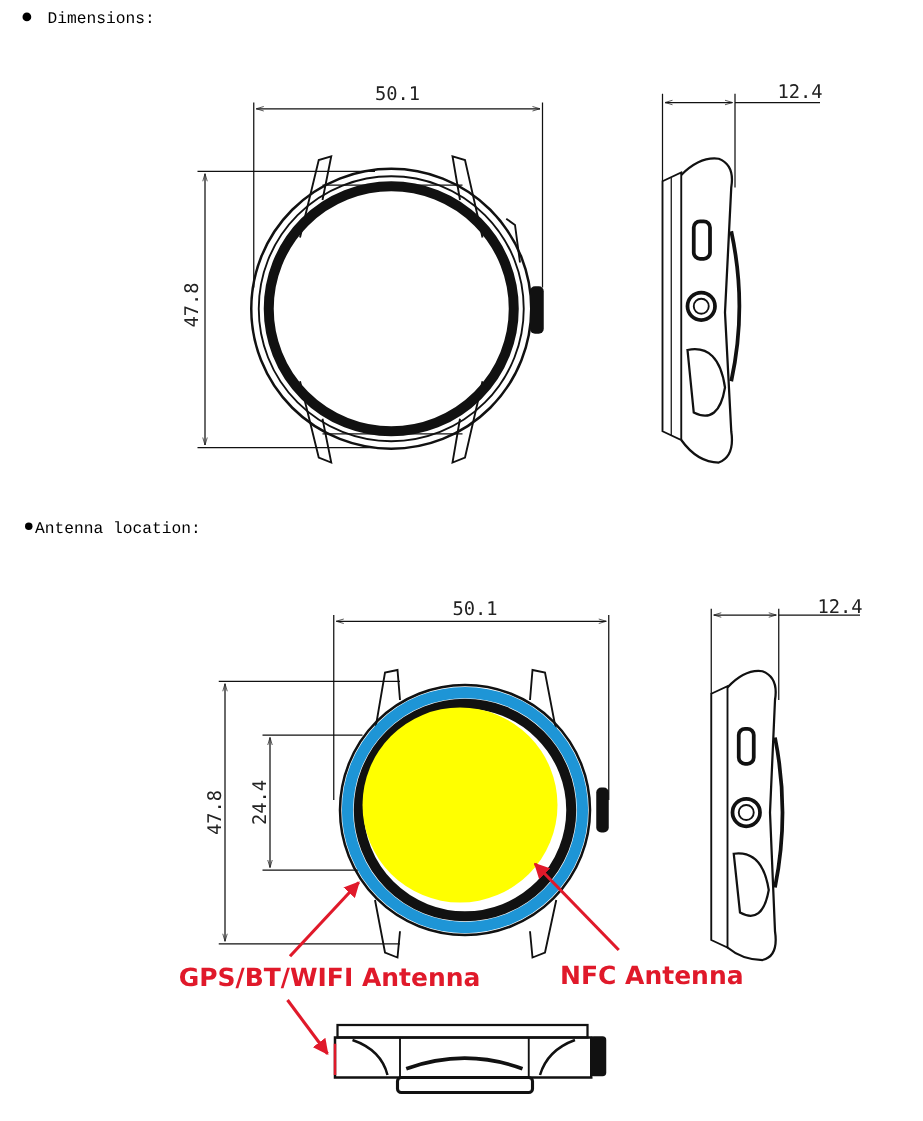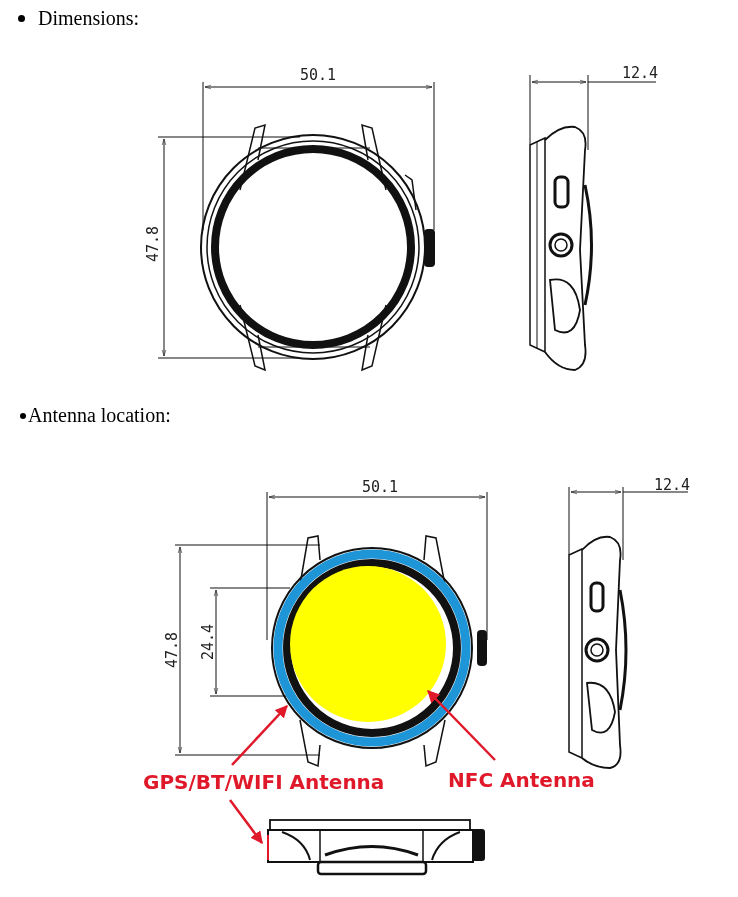--- a/index.html
+++ b/index.html
@@ -1,22 +1,22 @@
 <!DOCTYPE html>
 <html><head>
 <meta charset="utf-8">
 <style>
   html, body { margin: 0; padding: 0; background: #ffffff; }
   body { width: 738px; height: 897px; position: relative; overflow: hidden;
          font-family: "Liberation Sans", sans-serif; color: #000; }
-  .heading { position: absolute; font-size: 20px; font-family: Liberation Serif, serif; }
+  .heading { position: absolute; font-size: 13px; font-family: Liberation Mono, monospace; }
   .heading .bullet { display: inline-block; }
   #h1 { left: 12px; top: 7px; }
   #h1 .bullet { width: 7px; height: 7px; background: #000; border-radius: 50%; margin: 0 13px 3px 6px; vertical-align: middle; }
-  #h2 { left: 20px; top: 404px; }
+  #h2 { left: 20px; top: 415px; }
   #h2 .bullet { width: 6px; height: 6px; background: #000; border-radius: 50%; margin: 0 2px 3px 0; vertical-align: middle; }
   svg { position: absolute; left: 0; top: 0; }
   .dimtext { font-family: "DejaVu Sans Mono", monospace; font-size: 15px; fill: #222; }
   .label { font-family: "DejaVu Sans", sans-serif; font-size: 20px; font-weight: bold; fill: #e0192a; }
 </style>
 </head>
 <body>
 
 <div class="heading" id="h1">
   <span class="bullet"></span><span>Dimensions:</span>

